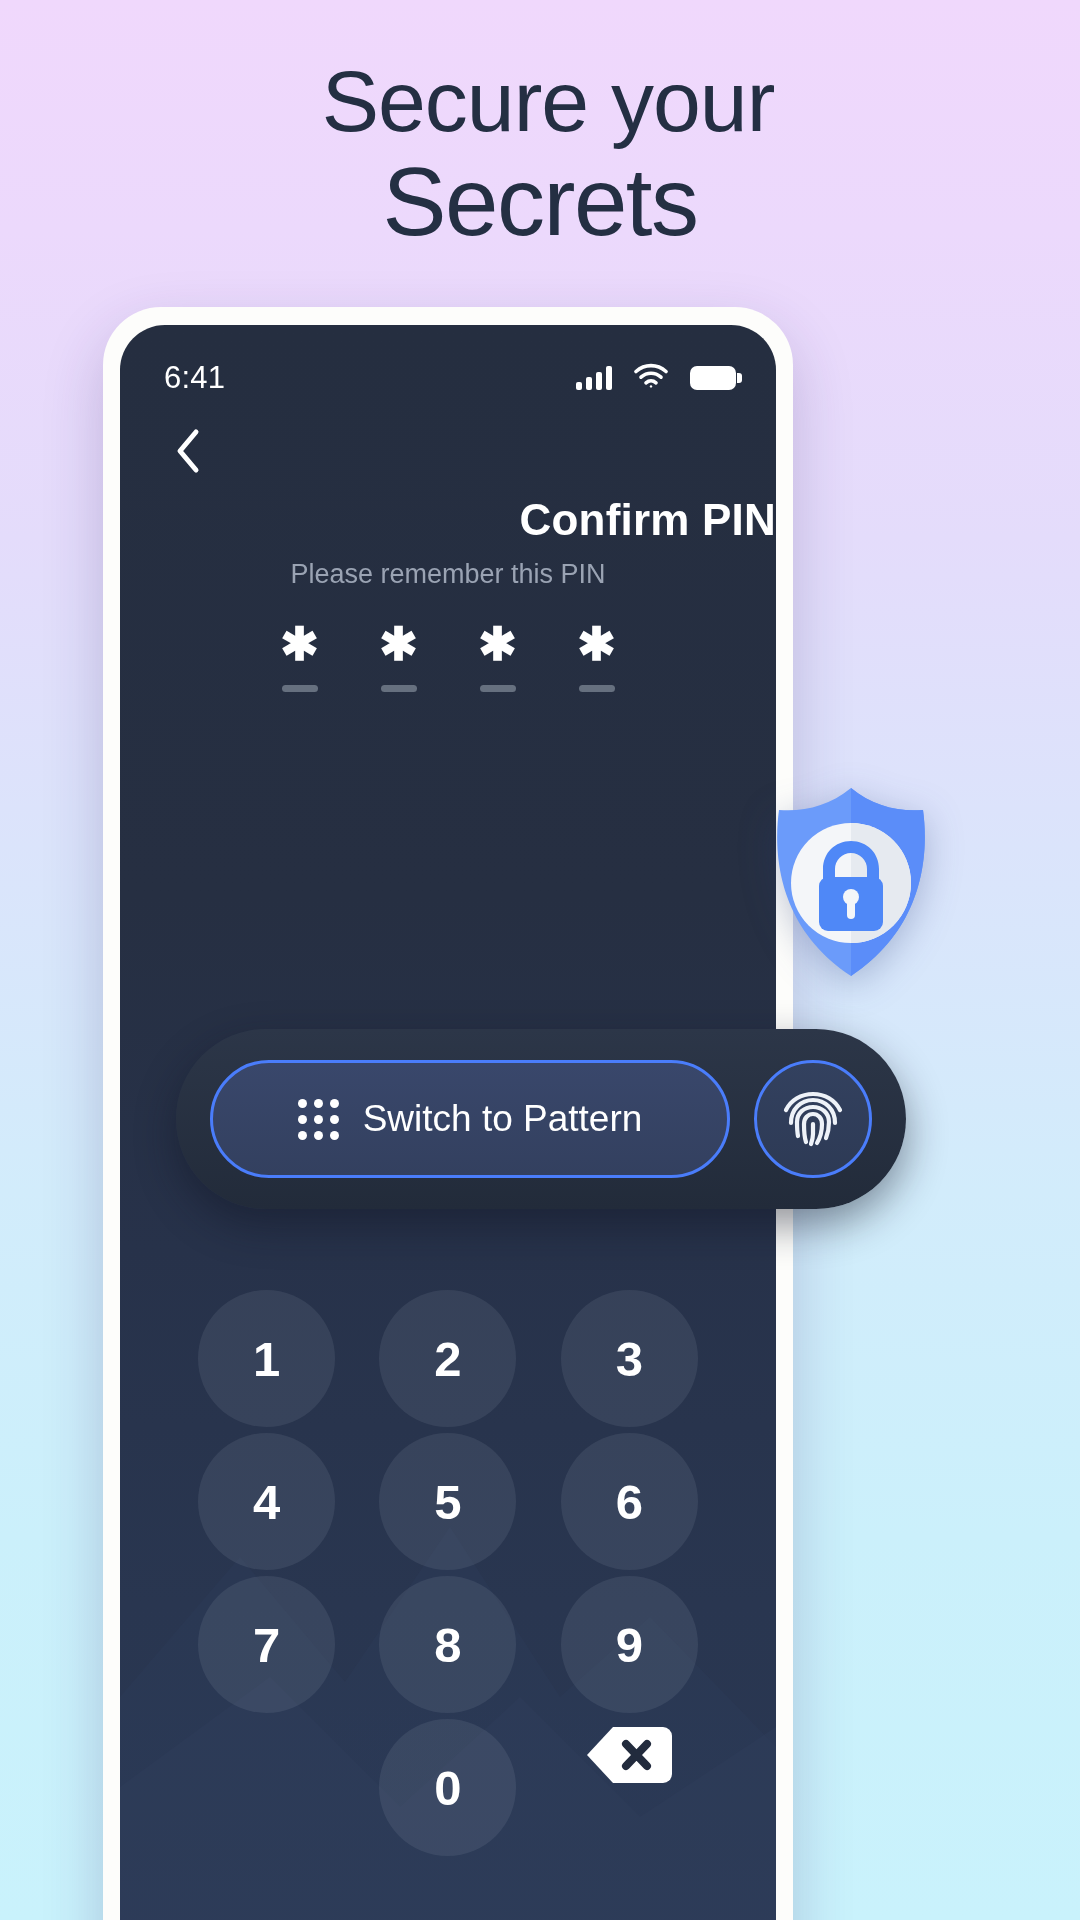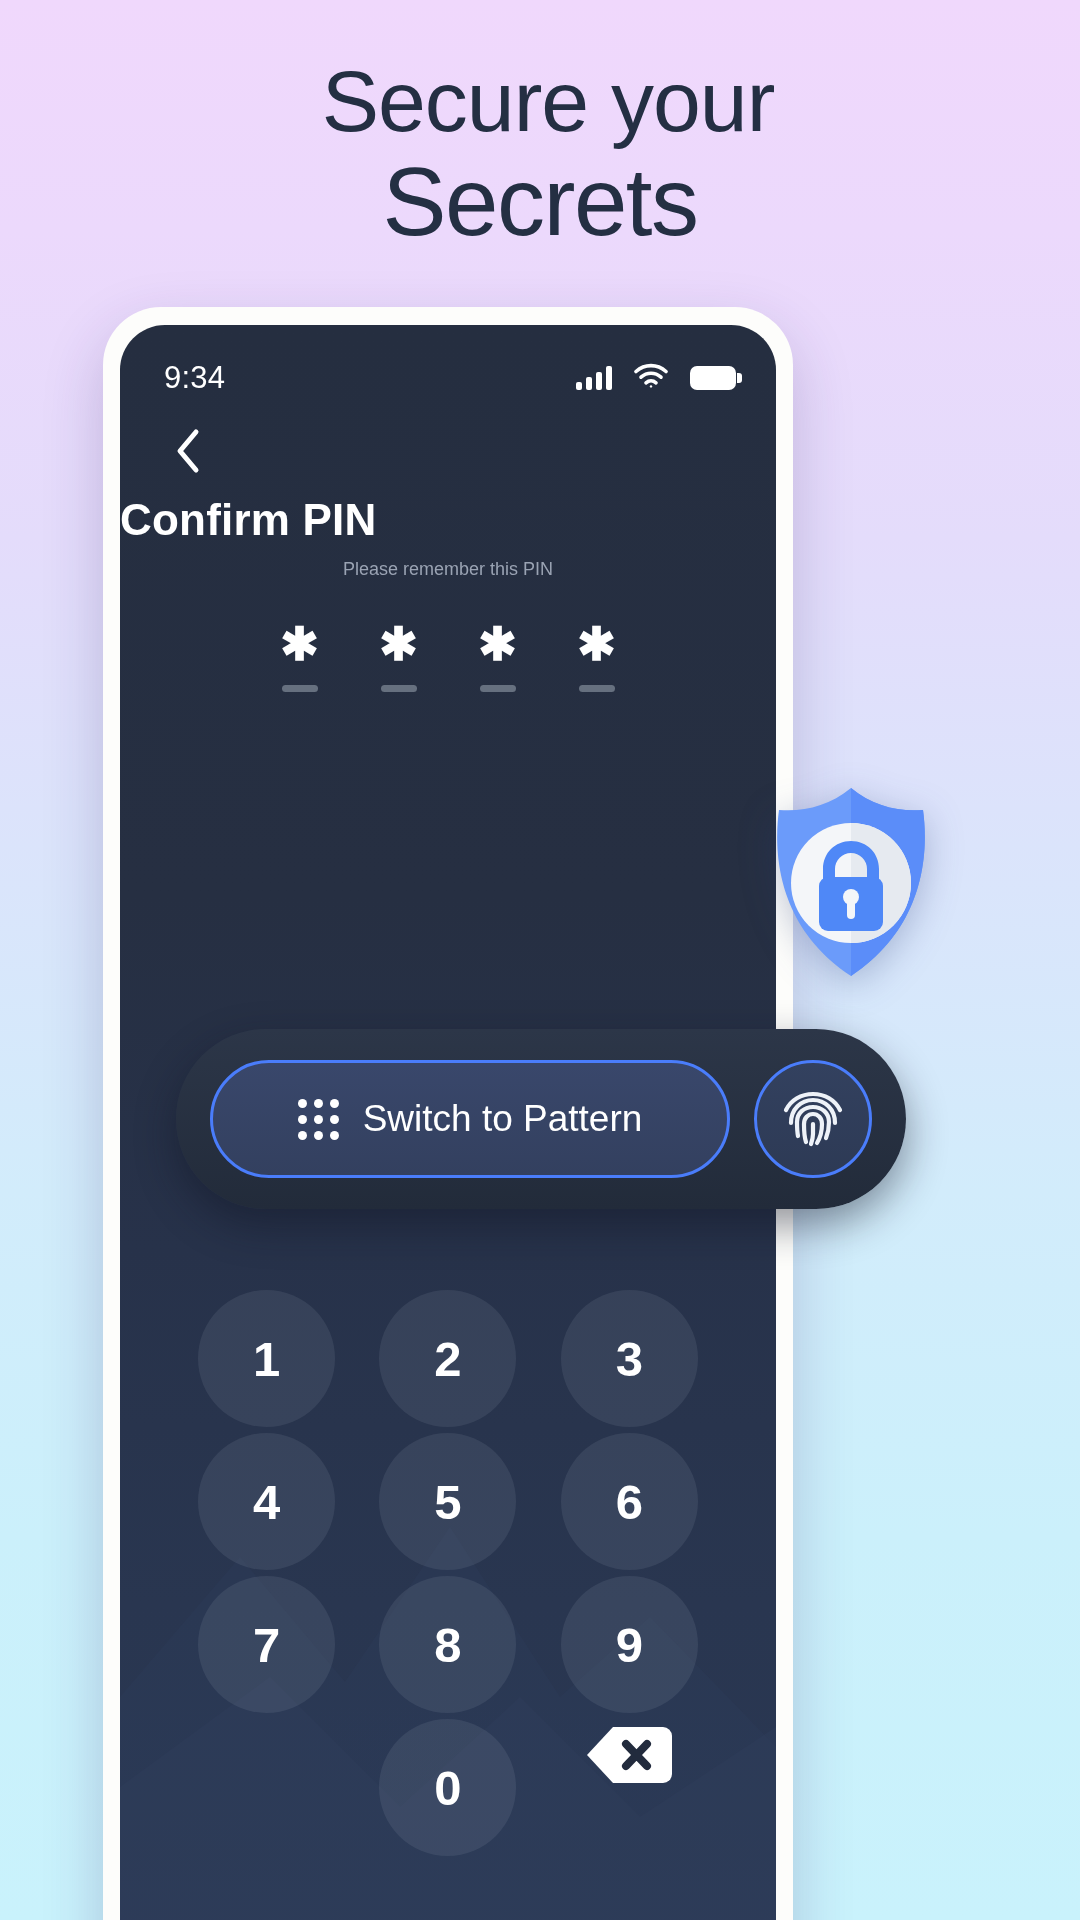--- a/index.html
+++ b/index.html
@@ -74,27 +74,27 @@
     width:5px; height:10px; border-radius:0 3px 3px 0; background:#fff;
   }
 
   
   .back-btn {
     position:absolute; left:40px; top:98px;
     width:56px; height:56px; display:flex; align-items:center; justify-content:center;
   }
   .title {
     position:absolute; top:170px; left:0; width:100%;
-    text-align:left; color:#ffffff;
+    text-align:right; color:#ffffff;
     font-size:44px; font-weight:700; letter-spacing:.2px;
   }
   .subtitle {
     position:absolute; top:234px; left:0; width:100%;
     text-align:center; color:#9aa3b3;
-    font-size:18px; font-weight:400;
+    font-size:27px; font-weight:400;
   }
 
   
   .pin-row {
     position:absolute; top:300px; left:0; width:100%;
     display:flex; justify-content:center; gap:53px;
   }
   .pin-cell { width:46px; text-align:center; }
   .pin-star {
     color:#ffffff; font-size:46px; line-height:38px; font-weight:700;
@@ -174,21 +174,21 @@
   <div class="phone-frame"></div>
 
   <div class="phone-screen">
 
     <svg class="mtn" viewBox="0 0 656 780" preserveAspectRatio="none">
       <path d="M0,470 L120,330 L225,455 L330,300 L440,470 L530,390 L656,520 L656,780 L0,780 Z" fill="#2f3e5c" opacity=".55"></path>
       <path d="M0,560 L150,450 L280,580 L400,470 L520,590 L656,500 L656,780 L0,780 Z" fill="#334363" opacity=".5"></path>
     </svg>
 
     <div class="statusbar">
-      <div class="clock">9:34</div>
+      <div class="clock">6:41</div>
       <div class="status-icons">
         <span class="bars">
           <i></i>
             <i></i>
             <i></i>
             <i></i>
         </span>
         <span>
           <svg width="34" height="26" viewBox="0 0 34 26" fill="none">
             <path d="M2 8.5C6.4 4.6 11.5 2.6 17 2.6S27.6 4.6 32 8.5" stroke="#fff" stroke-width="3.6" stroke-linecap="round"></path>

